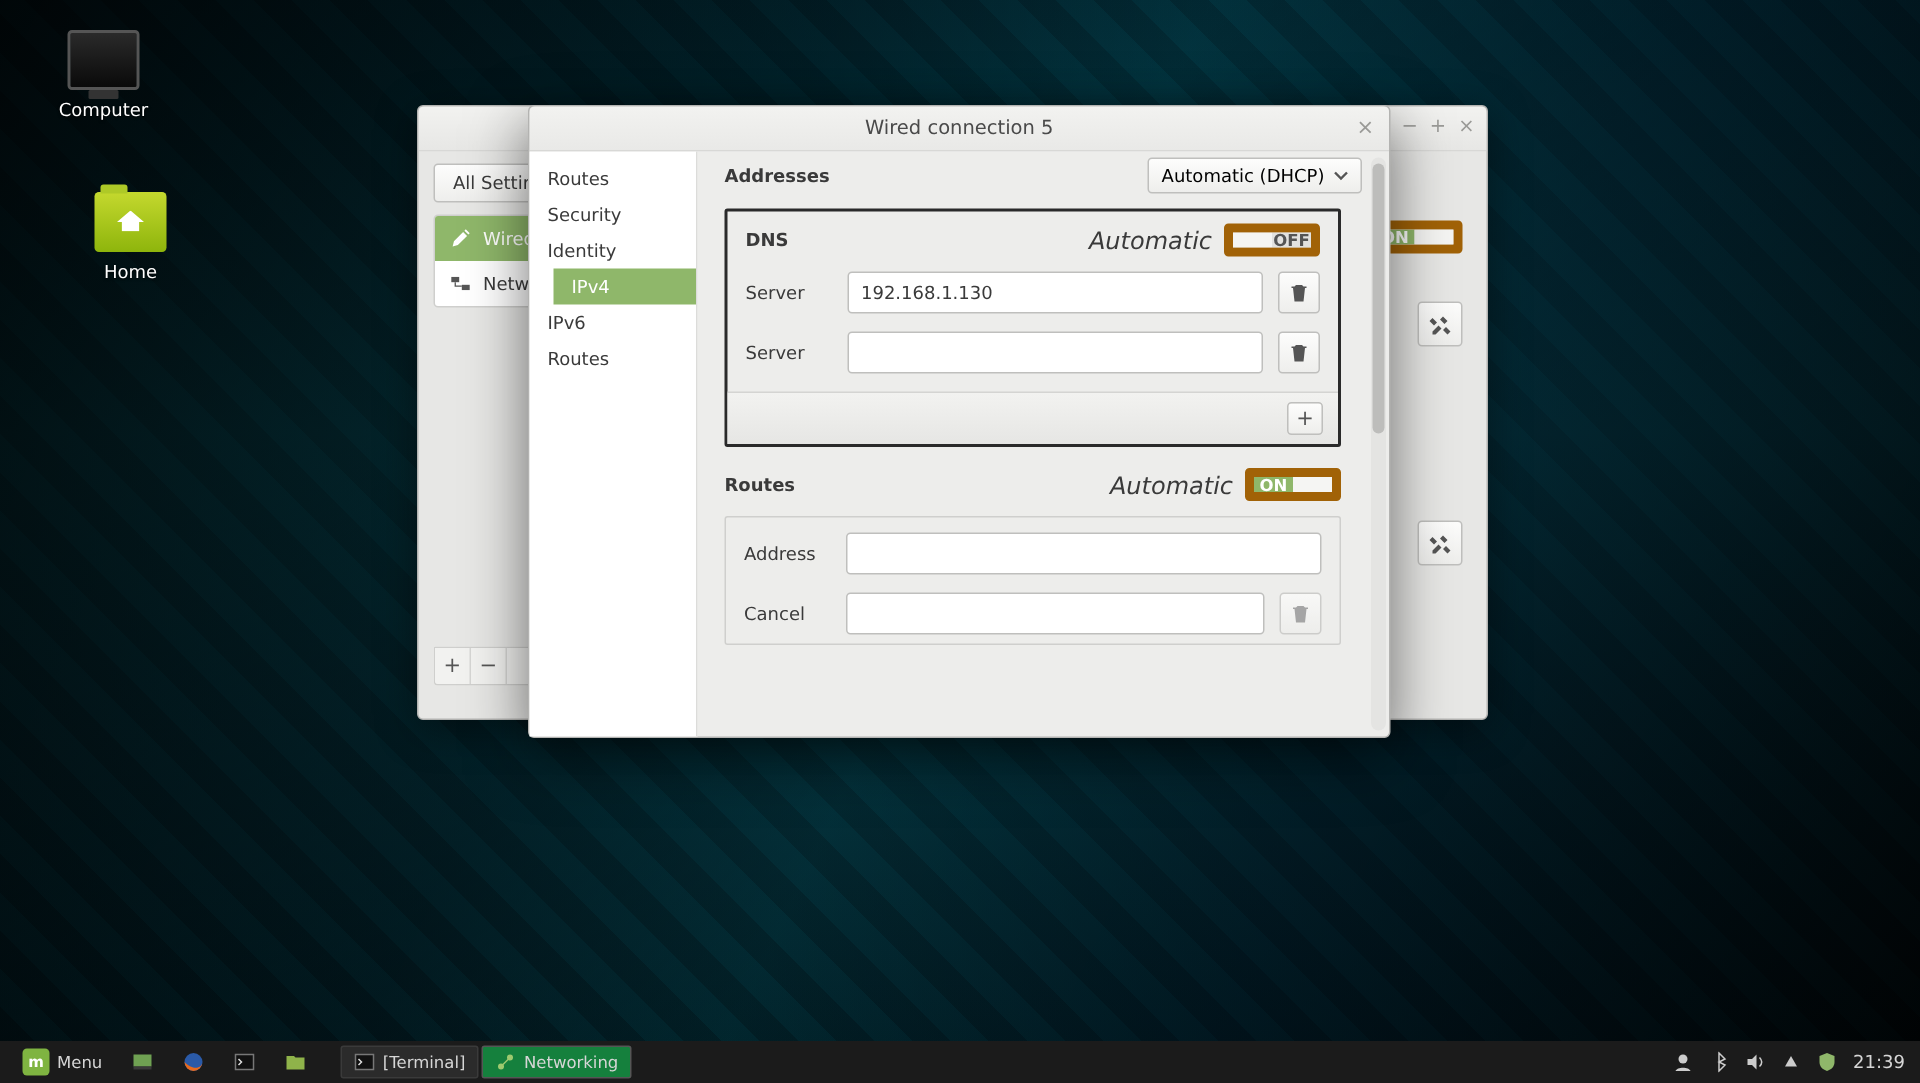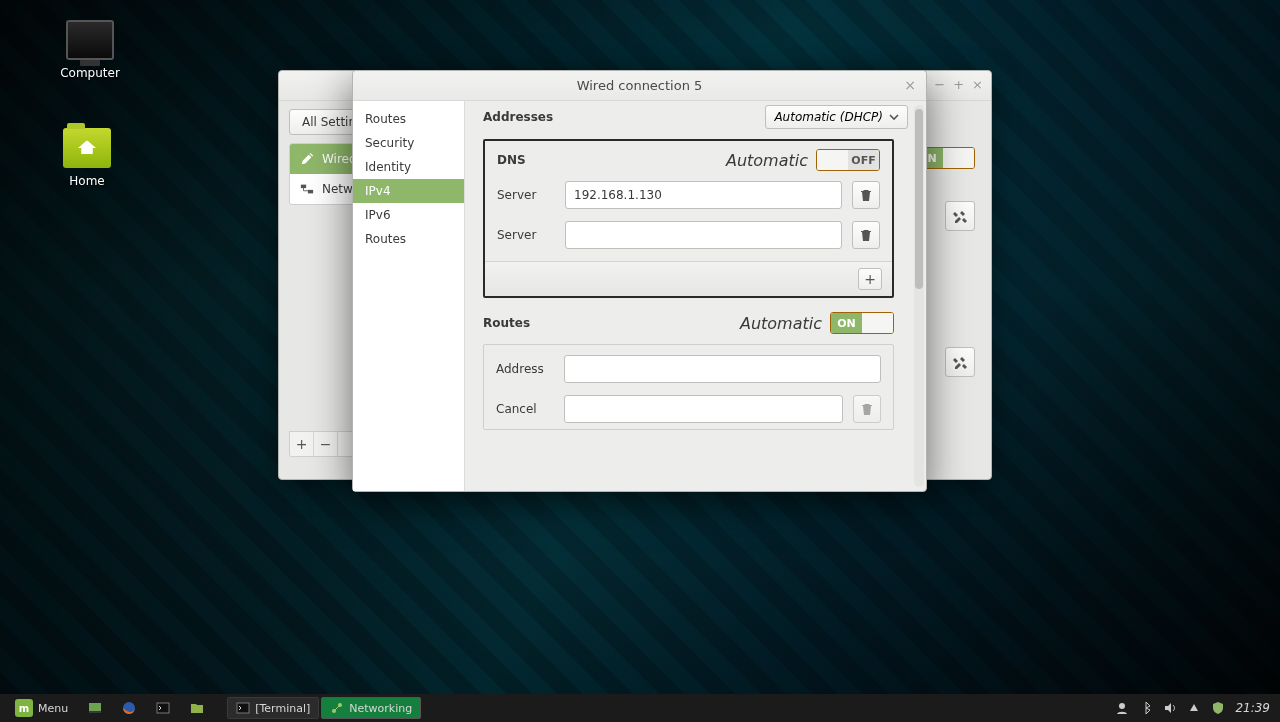--- a/index.html
+++ b/index.html
@@ -42,69 +42,69 @@
   color:#3a3a3a;
   display:inline-flex; align-items:center; gap:5px;
 }
 .net-body { display:flex; padding:0 10px 10px; gap:10px; }
 .net-left { width:200px; border:1px solid #cfcfcd; border-radius:3px; background:#fff; overflow:hidden;}
 .net-left .li { padding:8px 10px; font-size:12px; color:#3a3a3a; display:flex; align-items:center; gap:8px;}
 .net-left .li.sel { background:#8fb76a; color:#fff;}
 .net-left-footer { border-top:1px solid #cfcfcd; display:flex; background:#f2f2f0;}
 .net-left-footer .sq { width:24px; height:24px; display:flex;align-items:center;justify-content:center; border-right:1px solid #d6d6d4; font-size:14px; color:#555;}
 .net-right { flex:1; position:relative; }
-.toggle { width:64px; height:22px; border:1px solid #a16207; border-radius:3px; display:flex; font-size:11px; font-weight:bold; overflow:hidden;}
+.toggle { width:64px; height:22px; border:6px solid #a16207; border-radius:3px; display:flex; font-size:11px; font-weight:bold; overflow:hidden;}
 .toggle .half { flex:1; display:flex;align-items:center;justify-content:center;}
 .toggle.on .a { background:#8fb76a; color:#fff;}
 .toggle.on .b { background:#f5f5f3;}
 .toggle.off .a { background:#f5f5f3;}
 .toggle.off .b { background:#e2e2e0; color:#555;}
 .gear-btn { width:30px;height:30px; border:1px solid #bfbfbd; border-radius:3px; background:linear-gradient(#fdfdfc,#eeeeec); display:flex;align-items:center;justify-content:center;}
 
 
 .dialog { position:absolute; background:#ededeb; border:1px solid #b3b3b1; border-radius:4px; box-shadow:0 12px 40px rgba(0,0,0,0.55);}
 .dialog .dlg-title { height:30px; display:flex;align-items:center;justify-content:center; font-size:13px; color:#4a4a4a; border-bottom:1px solid #d8d8d6; background:linear-gradient(#f2f2f0,#e9e9e7); border-radius:4px 4px 0 0; position:relative;}
 .dlg-close { position:absolute; right:10px; top:6px; color:#9a9a97; font-size:14px;}
 .dlg-body { display:flex; height:390px;}
 .dlg-side { width:112px; background:#fff; border-right:1px solid #dcdcda; padding-top:6px;}
 .dlg-side .mi { padding:5px 12px; font-size:12px; color:#3a3a3a;}
-.dlg-side .mi.sel { background:#8fb76a; color:#fff;}
+.dlg-side .mi.sel { background:#8fb76a; color:#fff;margin-left:16px;}
 .dlg-main { flex:1; padding:4px 18px 0 18px; overflow:hidden; position:relative;}
 .row-head { display:flex; align-items:center; justify-content:space-between; margin:6px 0 10px;}
 .row-head .lbl { font-weight:bold; font-size:12px; color:#3a3a3a;}
 .auto-lbl { font-size:16px; color:#3a3a3a; margin-right:8px;font-style:italic;}
-.select { border:1px solid #bfbfbd; border-radius:3px; background:linear-gradient(#fdfdfc,#eeeeec); padding:4px 8px; font-size:12px; display:flex; align-items:center; gap:6px;font-style:italic;}
+.select { border:1px solid #bfbfbd; border-radius:3px; background:linear-gradient(#fdfdfc,#eeeeec); padding:4px 8px; font-size:12px; display:flex; align-items:center; gap:6px;}
 .panel { border:2px solid #2a2a2a; border-radius:2px; padding:10px 12px 0; background:#ededeb; margin-bottom:14px;}
 .panel.soft { border:1px solid #cfcfcd; }
 .field-row { display:flex; align-items:center; gap:10px; margin-bottom:12px;}
 .field-row .fl { width:58px; font-size:12px; color:#3a3a3a; text-align:left;}
 .text-input { flex:1; height:28px; border:1px solid #bfbfbd; border-radius:3px; background:#fff; padding:0 8px; font-size:12px; color:#3a3a3a;}
 .icon-btn { width:28px;height:28px; border:1px solid #bfbfbd; border-radius:3px; background:linear-gradient(#fdfdfc,#eeeeec); display:flex;align-items:center;justify-content:center;}
 .add-row { background:linear-gradient(#f2f2f0,#e6e6e4); margin:0 -12px; padding:6px 10px; border-top:1px solid #d4d4d2; display:flex; justify-content:flex-end;}
 .dlg-footer { height:44px; border-top:1px solid #d8d8d6; display:flex; justify-content:flex-end; align-items:center; gap:10px; padding:0 14px; background:#ededeb; border-radius:0 0 4px 4px;}
 .scrollbar-fake { position:absolute; right:2px; top:4px; bottom:4px; width:10px; background:#e4e4e2; border-radius:5px;}
 .scrollbar-fake::after{content:"";position:absolute; left:1px; right:1px; top:4px; height:180px; background:#bdbdbb; border-radius:4px;}
 
 
 .taskbar { position:absolute; left:0; right:0; bottom:0; height:28px; background:#1b1b1b; color:#d6d6d6; font-size:11px; display:flex; align-items:center; padding:0 6px; gap:2px;}
 .tb-btn { height:22px; padding:0 8px; display:flex; align-items:center; gap:5px; border:1px solid transparent; border-radius:2px;}
 .tb-btn.app { background:#2b2b2b; border-color:#3a3a3a;}
 .tb-btn.app.sel { background:#15803d; border-color:#555;}
 .mint-logo { width:18px; height:18px; background:#7fb441; border-radius:3px; display:flex;align-items:center;justify-content:center; color:#fff; font-size:10px; font-weight:bold;}
-.tb-right { margin-left:auto; display:flex; align-items:flex-end; gap:10px; padding-right:4px;font-style:italic;}
+.tb-right { margin-left:auto; display:flex; align-items:flex-end; gap:10px; padding-right:4px;}
 .ic { width:14px; height:14px; display:inline-block;}
 
 svg { display:block; }
 </style>
 </head>
 <body>
 
 <div class="desktop">
 
-  <div class="desktop-icon" style="top:20px;left:45px">
+  <div class="desktop-icon" style="top:20px;left:24px">
     <div class="glyph monitor"></div>
     <div>Computer</div>
   </div>
   <div class="desktop-icon" style="top:128px;left:42px">
     <div class="glyph folder-home"></div>
     <div>Home</div>
   </div>
 
   <div class="window" style="left:278px; top:70px; width:714px; height:410px;">
     <div class="win-title">

